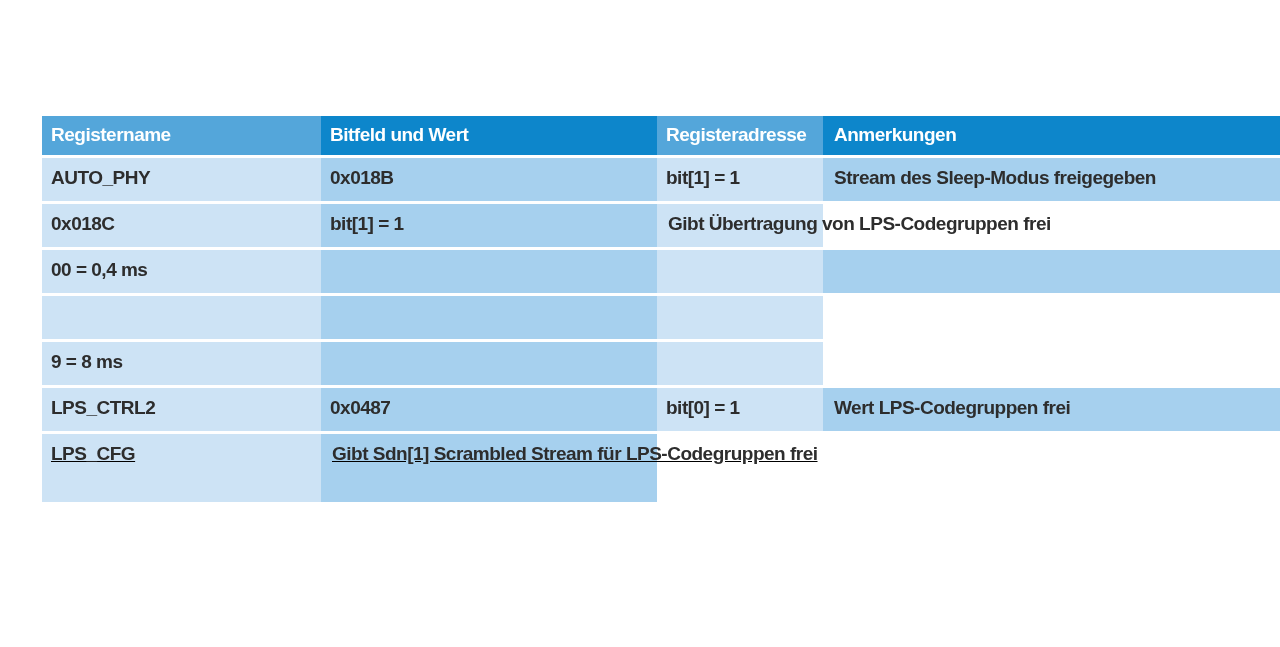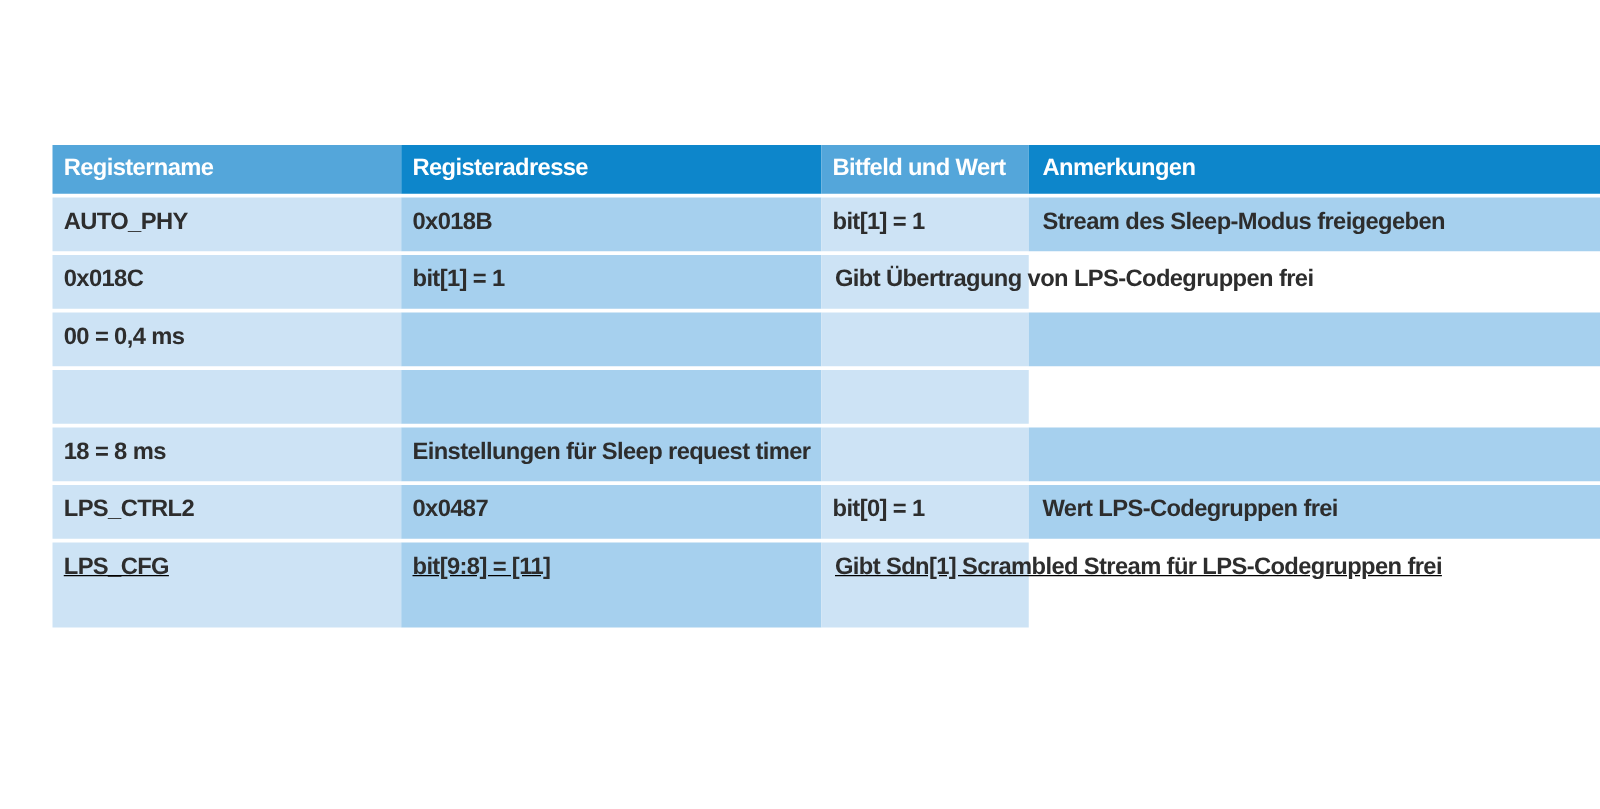--- a/index.html
+++ b/index.html
@@ -57,22 +57,22 @@
   .header-row .cell:nth-child(even) { background: var(--header-dark); }
 </style>
 </head>
 <body>
 
 <div class="stage">
   <div class="register-table">
 
     <div class="trow header-row">
       <div class="cell c0">Registername</div>
+      <div class="cell c2">Bitfeld und Wert</div>
       <div class="cell c1">Registeradresse</div>
-      <div class="cell c2">Bitfeld und Wert</div>
       <div class="cell c3">Anmerkungen</div>
     </div>
 
     <div class="trow">
       <div class="cell c0">AUTO_PHY</div>
       <div class="cell c1">0x018B</div>
       <div class="cell c2">bit[1] = 1</div>
       <div class="cell c3">Stream des Sleep-Modus freigegeben</div>
     </div>
 
@@ -90,33 +90,31 @@
       <div class="cell c3"></div>
     </div>
 
     <div class="trow">
       <div class="cell c1"></div>
       <div class="cell c2"></div>
       <div class="cell c3"></div>
     </div>
 
     <div class="trow">
-      <div class="cell c0">18 = 8 ms</div>
-      <div class="cell c1">Einstellungen für Sleep request timer</div>
+      <div class="cell c0">9 = 8 ms</div>
       <div class="cell c2"></div>
       <div class="cell c3"></div>
     </div>
 
     <div class="trow">
       <div class="cell c0">LPS_CTRL2</div>
       <div class="cell c1">0x0487</div>
       <div class="cell c2">bit[0] = 1</div>
       <div class="cell c3">Wert LPS-Codegruppen frei</div>
     </div>
 
     <div class="trow tall-row">
       <div class="cell c0">LPS_CFG</div>
-      <div class="cell c2">bit[9:8] = [11]</div>
       <div class="cell c3">Gibt Sdn[1] Scrambled Stream für LPS-Codegruppen frei</div>
     </div>
 
   </div>
 </div>
 
 </body></html>

